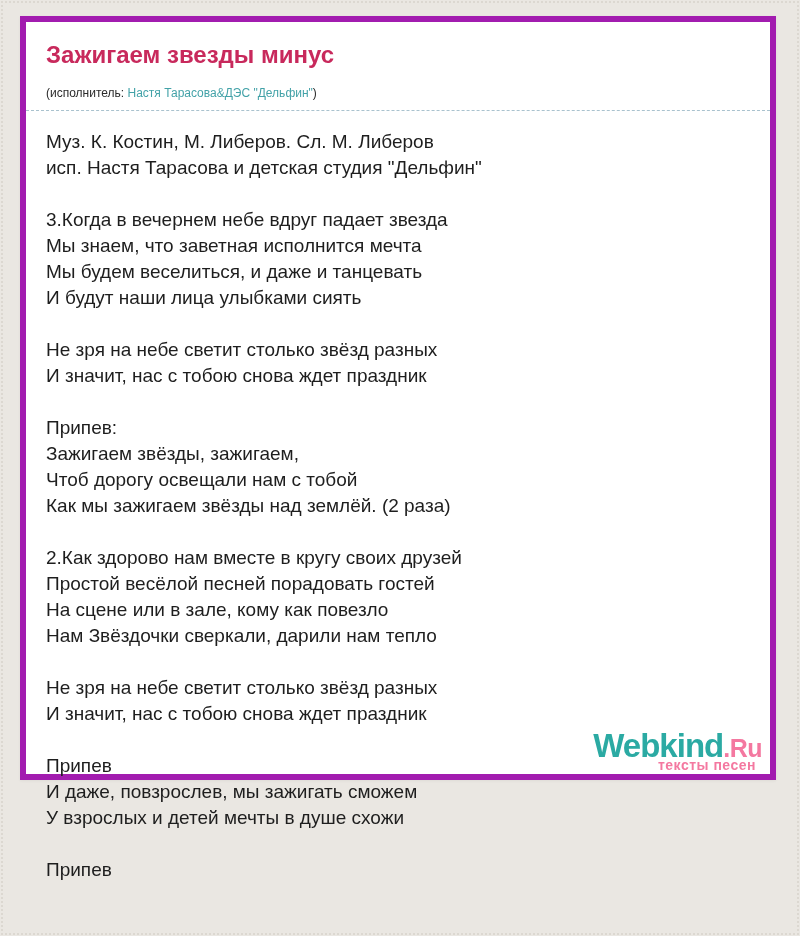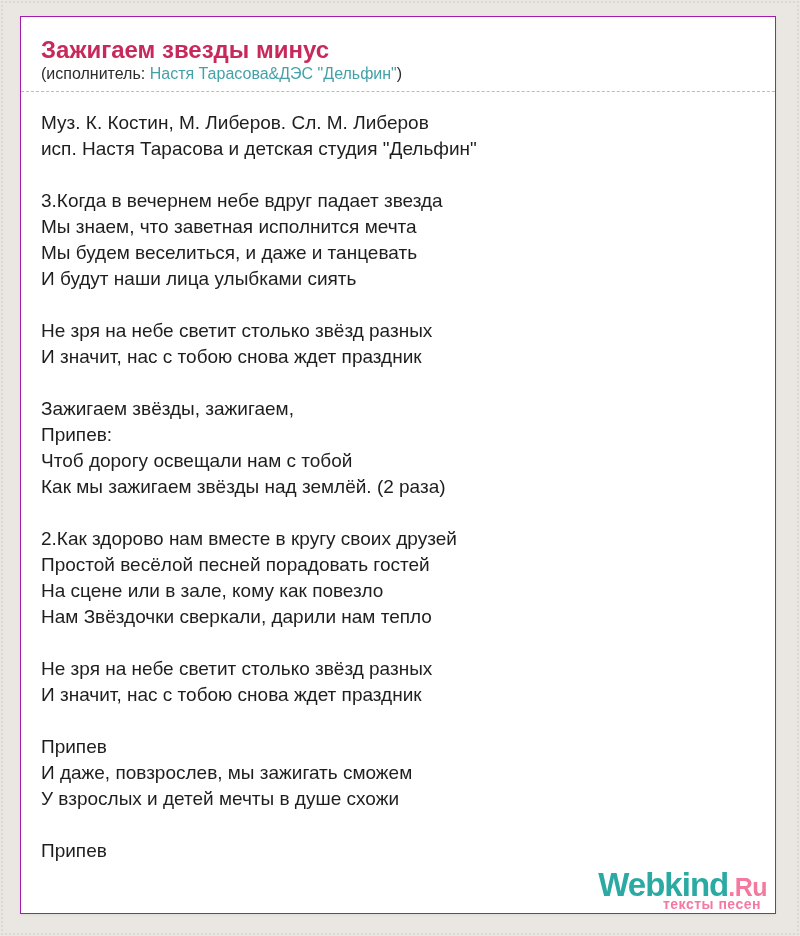--- a/index.html
+++ b/index.html
@@ -17,40 +17,40 @@
     position: absolute;
     left: 1px; top: 1px; right: 1px; bottom: 1px;
     border: 2px dotted #dcd8d1;
     pointer-events: none;
   }
   .card {
     position: absolute;
     left: 20px;
     top: 16px;
     width: 756px;
-    height: 898px;
+    height: 764px;
     background: #ffffff;
-    border: 1px solid #a21caf;
+    border: 6px solid #a21caf;
     box-shadow: 0 1px 3px rgba(0,0,0,0.05);
     box-sizing: border-box;
   }
   .header {
     padding: 20px 20px 8px 20px;
     border-bottom: 1px dashed #a9c2ce;
   }
   .song-title {
     margin: 0;
     font-size: 24px;
     line-height: 26px;
     font-weight: bold;
     color: #c8295c;
   }
   .subtitle {
-    margin-top: 2px;
-    font-size: 16px;
+    margin-top: 16px;
+    font-size: 12px;
     line-height: 18px;
     color: #2b2b2b;
   }
   .artist-link {
     color: #43a2a8;
     text-decoration: none;
     cursor: pointer;
   }
   .lyrics {
     padding: 18px 2px 0 20px;
@@ -110,22 +110,22 @@
       <div class="lyric-line">исп. Настя Тарасова и детская студия "Дельфин"</div>
       <div class="lyric-line"></div>
       <div class="lyric-line">3.Когда в вечернем небе вдруг падает звезда</div>
       <div class="lyric-line">Мы знаем, что заветная исполнится мечта</div>
       <div class="lyric-line">Мы будем веселиться, и даже и танцевать</div>
       <div class="lyric-line">И будут наши лица улыбками сиять</div>
       <div class="lyric-line"></div>
       <div class="lyric-line">Не зря на небе светит столько звёзд разных</div>
       <div class="lyric-line">И значит, нас с тобою снова ждет праздник</div>
       <div class="lyric-line"></div>
+      <div class="lyric-line">Припев:</div>
       <div class="lyric-line">Зажигаем звёзды, зажигаем,</div>
-      <div class="lyric-line">Припев:</div>
       <div class="lyric-line">Чтоб дорогу освещали нам с тобой</div>
       <div class="lyric-line">Как мы зажигаем звёзды над землёй. (2 раза)</div>
       <div class="lyric-line"></div>
       <div class="lyric-line">2.Как здорово нам вместе в кругу своих друзей</div>
       <div class="lyric-line">Простой весёлой песней порадовать гостей</div>
       <div class="lyric-line">На сцене или в зале, кому как повезло</div>
       <div class="lyric-line">Нам Звёздочки сверкали, дарили нам тепло</div>
       <div class="lyric-line"></div>
       <div class="lyric-line">Не зря на небе светит столько звёзд разных</div>
       <div class="lyric-line">И значит, нас с тобою снова ждет праздник</div>

